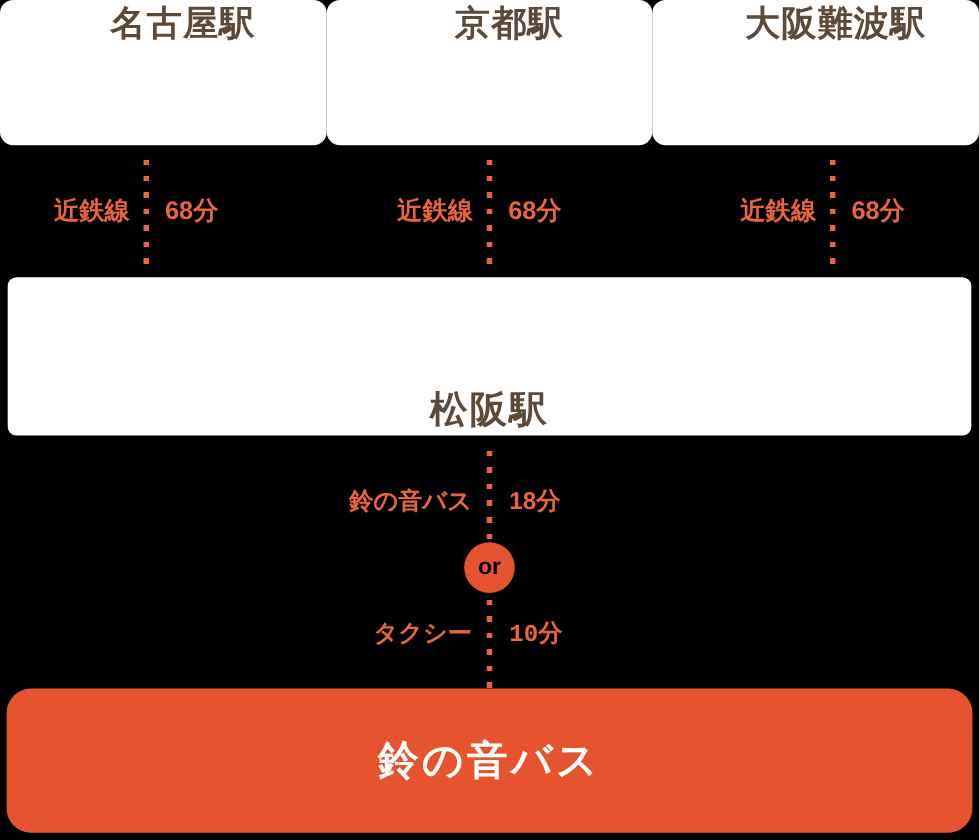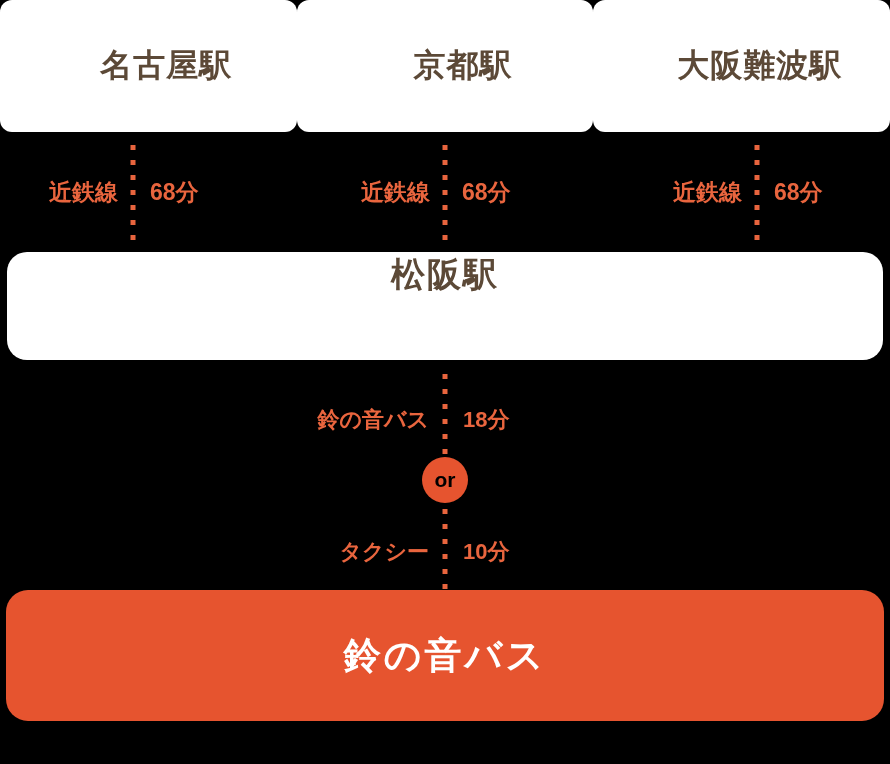--- a/index.html
+++ b/index.html
@@ -21,21 +21,20 @@
     display: flex;
     justify-content: space-between;
     height: 132px;
   }
   .station-box {
     width: 266px;
     height: 132px;
     background: #ffffff;
     border-radius: 12px;
     display: flex;
-    align-items: center;
     justify-content: center;
     padding-left: 36px;
   }
   .station-name {
     font-family: "Liberation Serif", "DejaVu Serif", serif;
     font-weight: bold;
     font-size: 32px;
     color: #5c4937;
     letter-spacing: 1px;
     white-space: nowrap;
@@ -67,25 +66,25 @@
     font-weight: bold;
     font-size: 23px;
     white-space: nowrap;
   }
   .conn-label.left  { right: calc(50% + 15px); }
   .conn-label.right { left:  calc(50% + 17px); }
 
   
   .hub-box {
     margin: 0 7px;
-    height: 108px;
+    height: 144px;
     background: #ffffff;
-    border-radius: 20px;
-    display: flex;
-    align-items: flex-start;
+    border-radius: 8px;
+    display: flex;
+    align-items: flex-end;
     justify-content: center;
   }
   .hub-name {
     font-family: "Liberation Serif", "DejaVu Serif", serif;
     font-weight: bold;
     font-size: 34px;
     color: #5c4937;
     letter-spacing: 2px;
   }
 
@@ -99,21 +98,21 @@
     position: absolute;
     transform: translateY(-50%);
     color: #e9653e;
     font-weight: bold;
     font-size: 22px;
     white-space: nowrap;
   }
   .leg-label.left  { right: calc(50% + 16px); }
   .leg-label.right { left:  calc(50% + 18px); }
   .leg-row-bus  { top: 60px; }
-  .leg-row-taxi { top: 192px; }
+  .leg-row-taxi { top: 180px; font-family: Liberation Mono, monospace; }
   .or-badge {
     position: absolute;
     left: 50%;
     top: 120px;
     transform: translate(-50%, -50%);
     width: 46px;
     height: 46px;
     border-radius: 50%;
     background: #e6542f;
     color: #000000;

